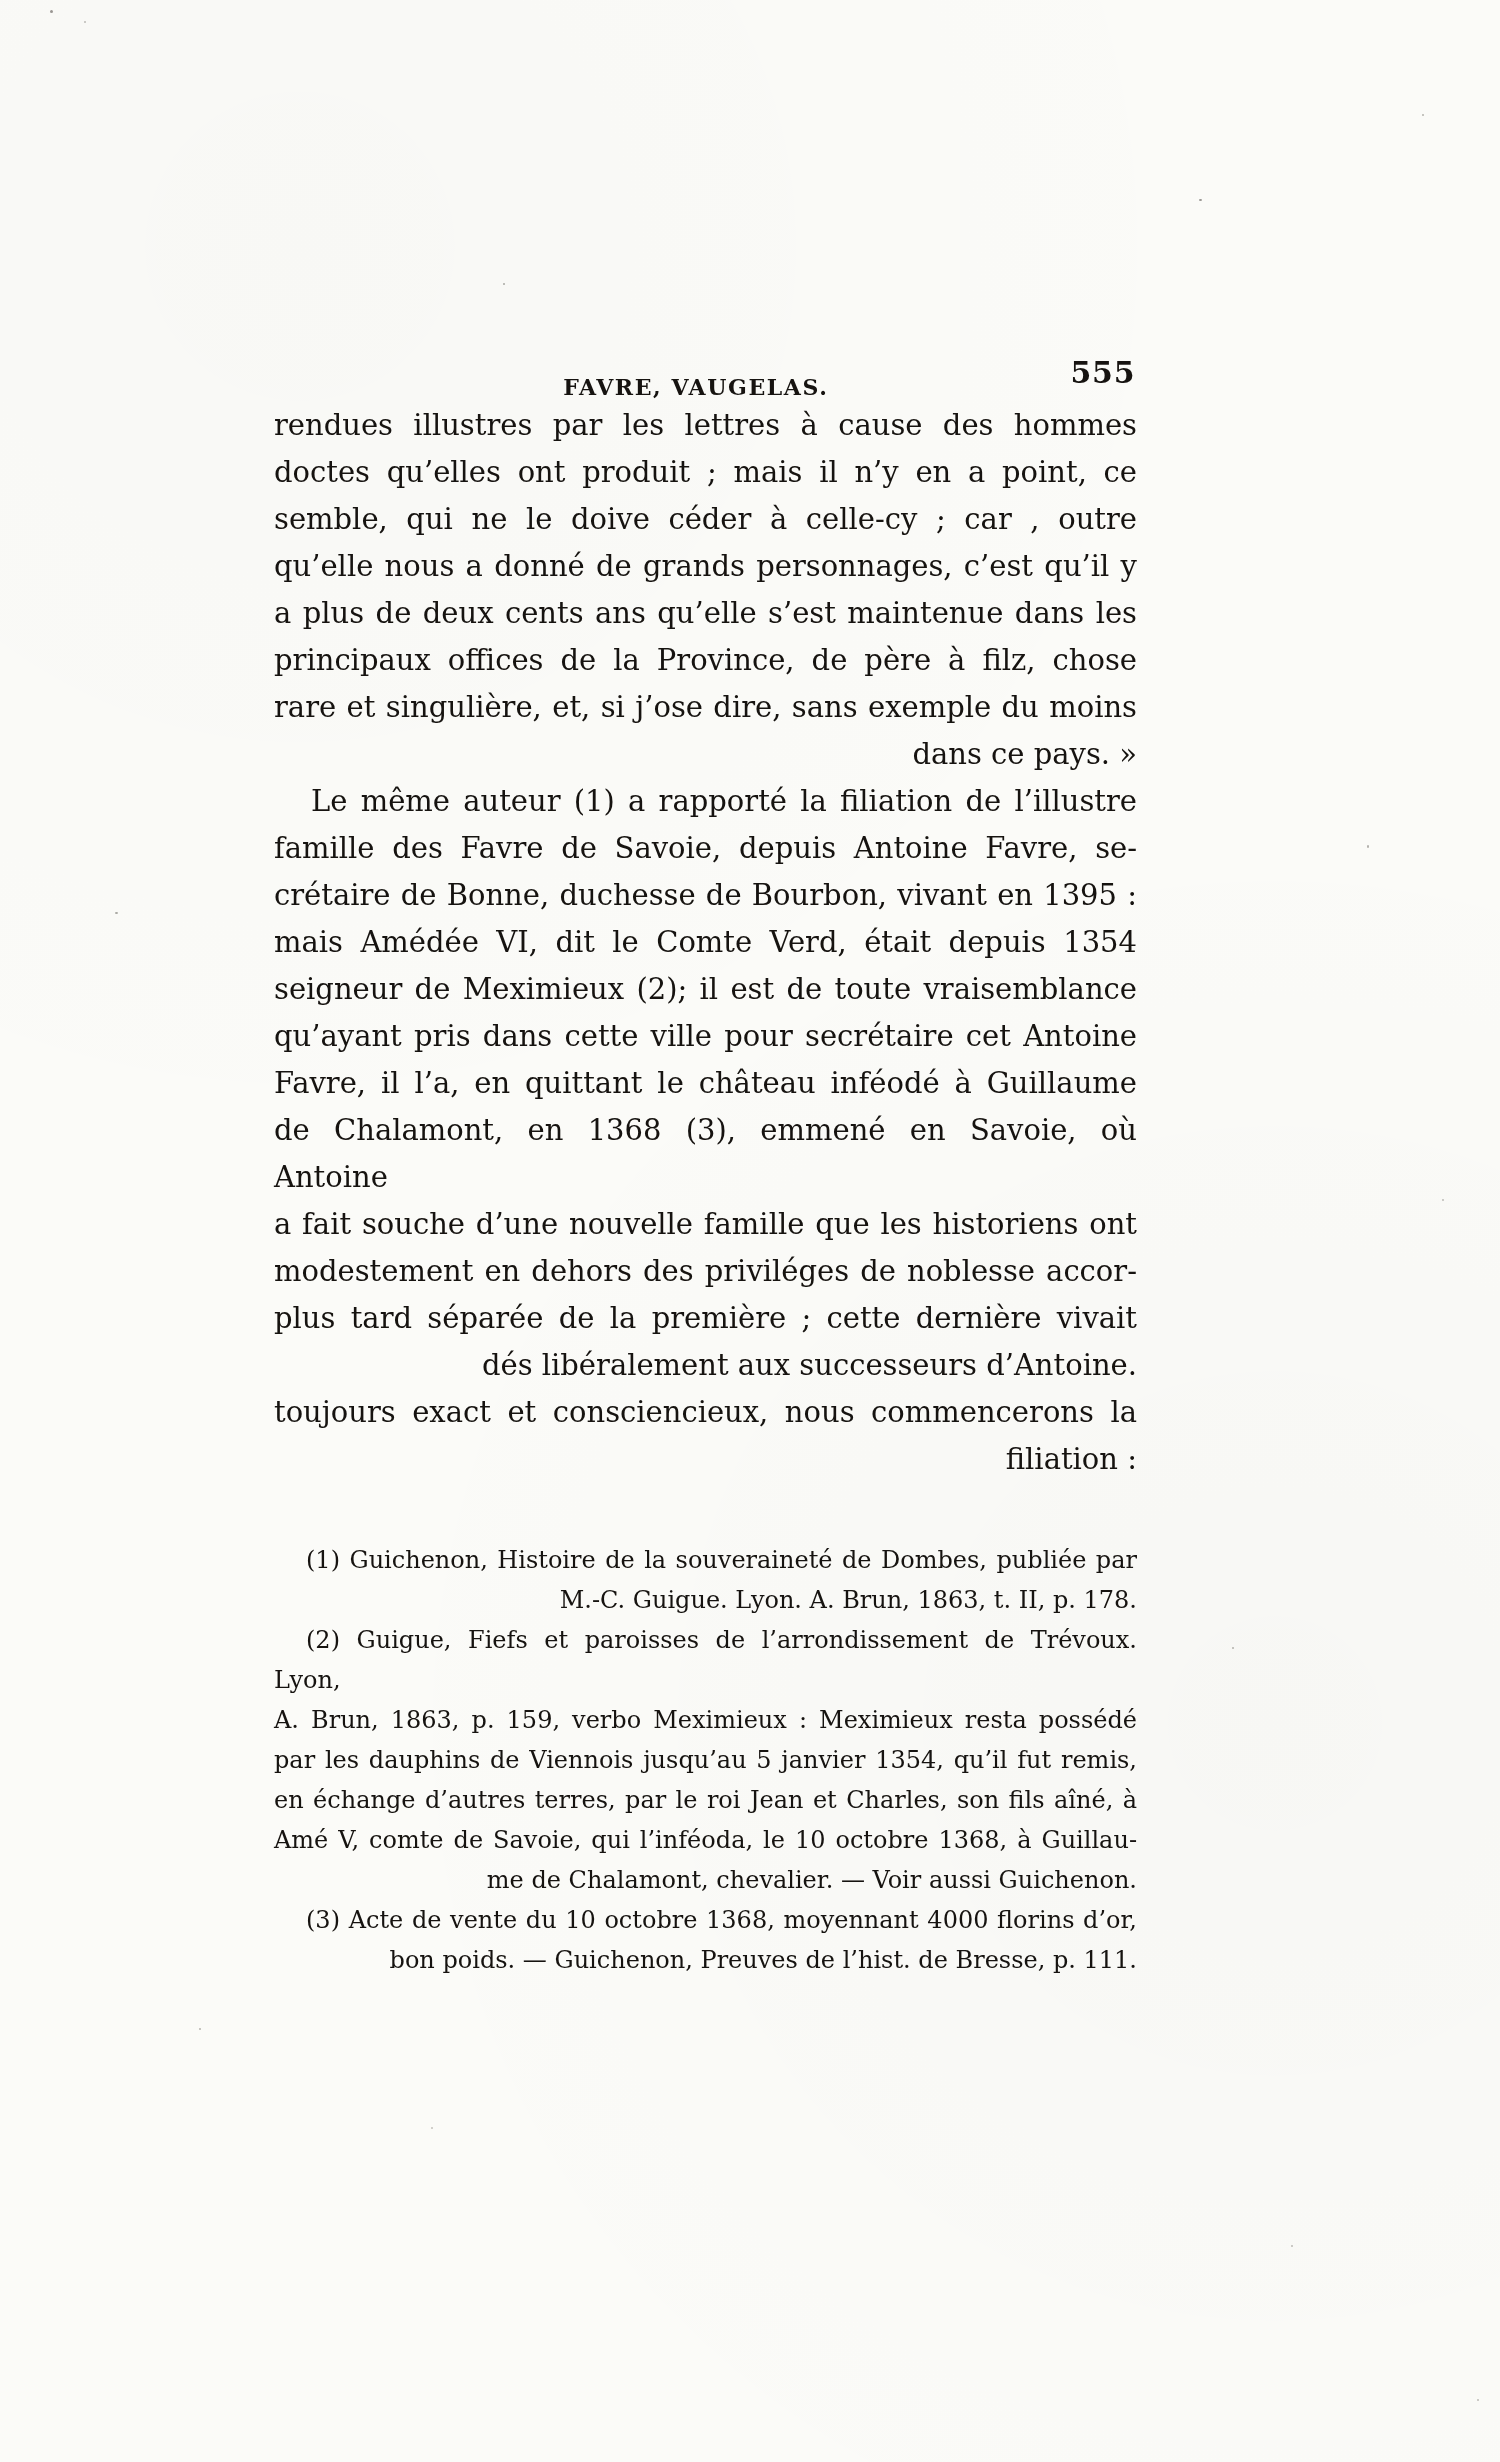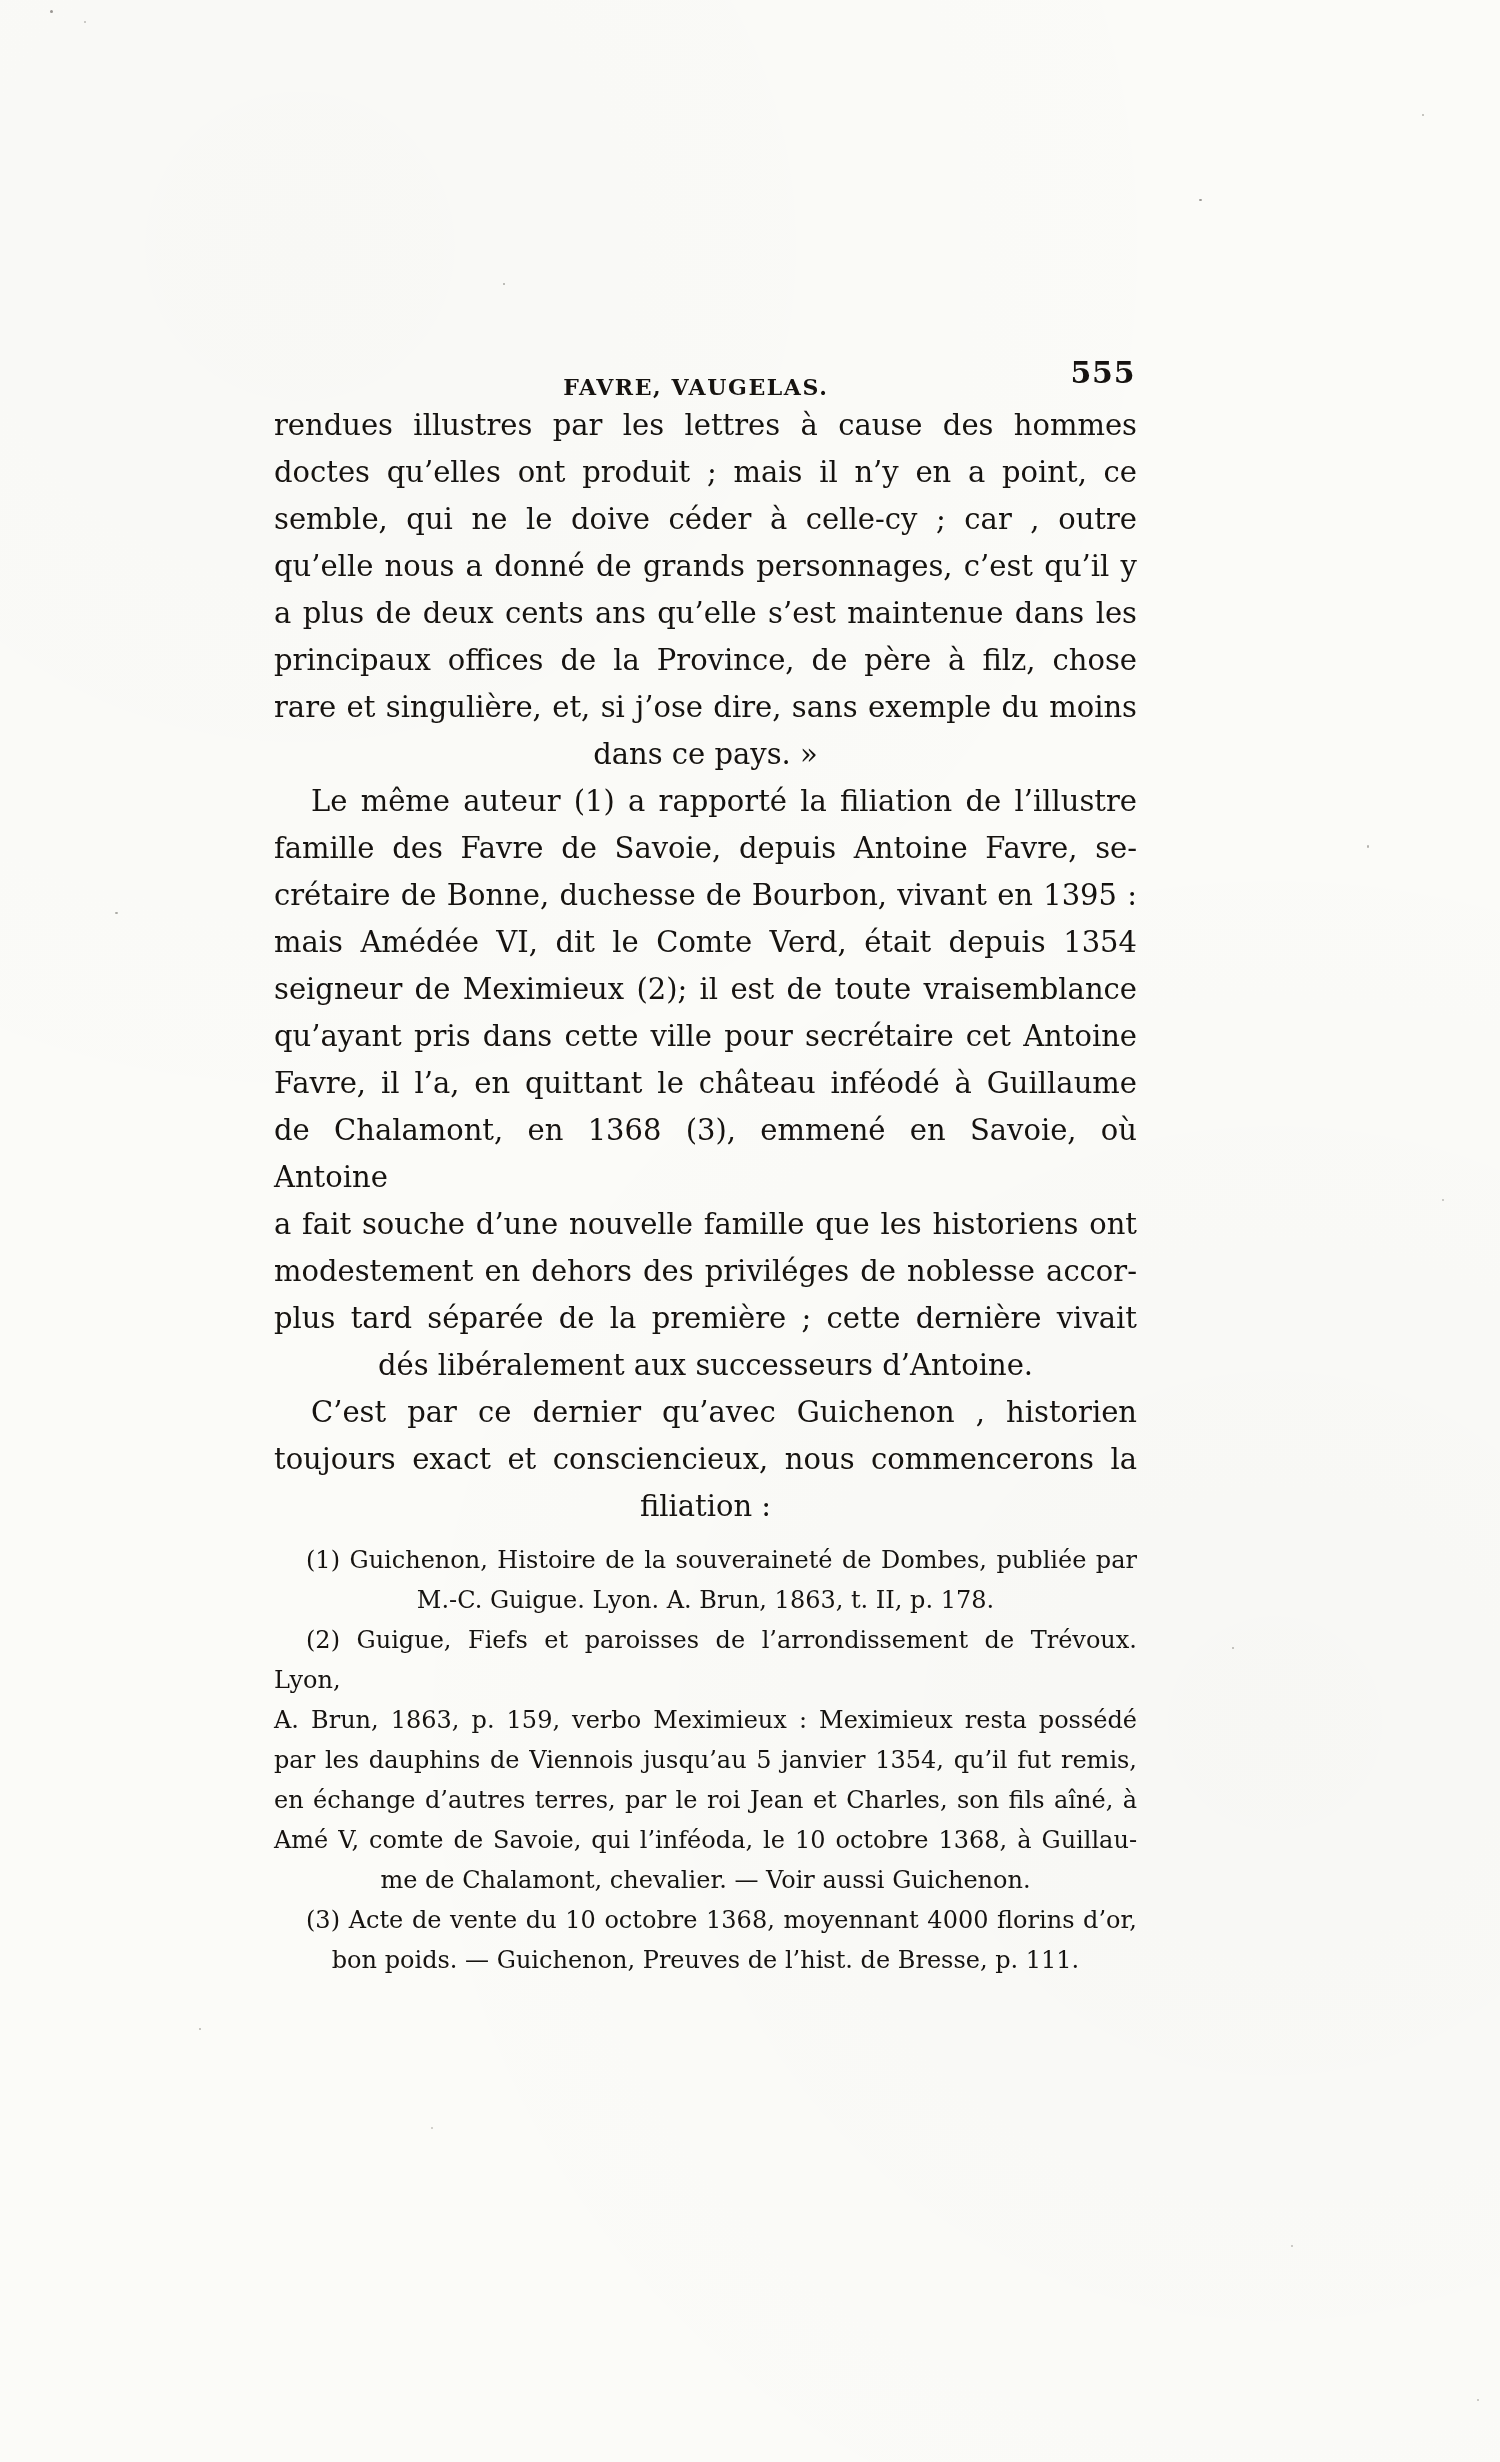--- a/index.html
+++ b/index.html
@@ -31,21 +31,21 @@
   }
   
   .bodyblock{
     position:absolute;left:274px;top:402px;width:863px;
     font-size:29px;line-height:47px;
   }
   .fnblock{
     position:absolute;left:274px;top:1540px;width:863px;
     font-size:24px;line-height:40px;
   }
-  .ln{white-space:normal;text-align:center;}
+  .ln{white-space:normal;text-align:right;}
   .jst{text-align:justify;text-align-last:justify;}
   .ind{text-indent:37px;}
   .ind-sm{text-indent:32px;}
   
   .speck{position:absolute;background:#4a463f;border-radius:50%;opacity:.55;}
   .s1{left:50px;top:9.7px;width:3.2px;height:3.2px;}
   .s2{left:84px;top:21px;width:2.4px;height:2.4px;opacity:.35;}
   .s3{left:1199px;top:199px;width:3.2px;height:2.4px;}
   .s4{left:1422px;top:114px;width:2.4px;height:2.4px;opacity:.4;}
   .s5{left:503px;top:283px;width:2.4px;height:2.4px;opacity:.45;}
@@ -82,21 +82,20 @@
     <div class="ln jst">crétaire de Bonne, duchesse de Bourbon, vivant en 1395 :</div>
     <div class="ln jst">mais Amédée VI, dit le Comte Verd, était depuis 1354</div>
     <div class="ln jst">seigneur de Meximieux (2); il est de toute vraisemblance</div>
     <div class="ln jst">qu’ayant pris dans cette ville pour secrétaire cet Antoine</div>
     <div class="ln jst">Favre, il l’a, en quittant le château inféodé à Guillaume</div>
     <div class="ln jst">de Chalamont, en 1368 (3), emmené en Savoie, où Antoine</div>
     <div class="ln jst">a fait souche d’une nouvelle famille que les historiens ont</div>
     <div class="ln jst">modestement en dehors des priviléges de noblesse accor-</div>
     <div class="ln jst">plus tard séparée de la première ; cette dernière vivait</div>
     <div class="ln">dés libéralement aux successeurs d’Antoine.</div>
-    <div class="ln jst ind">C’est par ce dernier qu’avec Guichenon , historien</div>
     <div class="ln jst">toujours exact et consciencieux, nous commencerons la</div>
     <div class="ln">filiation :</div>
   </div>
 
   <div class="fnblock">
     <div class="ln jst ind-sm">(1) Guichenon, Histoire de la souveraineté de Dombes, publiée par</div>
     <div class="ln">M.-C. Guigue. Lyon. A. Brun, 1863, t. II, p. 178.</div>
     <div class="ln jst ind-sm">(2) Guigue, Fiefs et paroisses de l’arrondissement de Trévoux. Lyon,</div>
     <div class="ln jst">A. Brun, 1863, p. 159, verbo Meximieux : Meximieux resta possédé</div>
     <div class="ln jst">par les dauphins de Viennois jusqu’au 5 janvier 1354, qu’il fut remis,</div>

